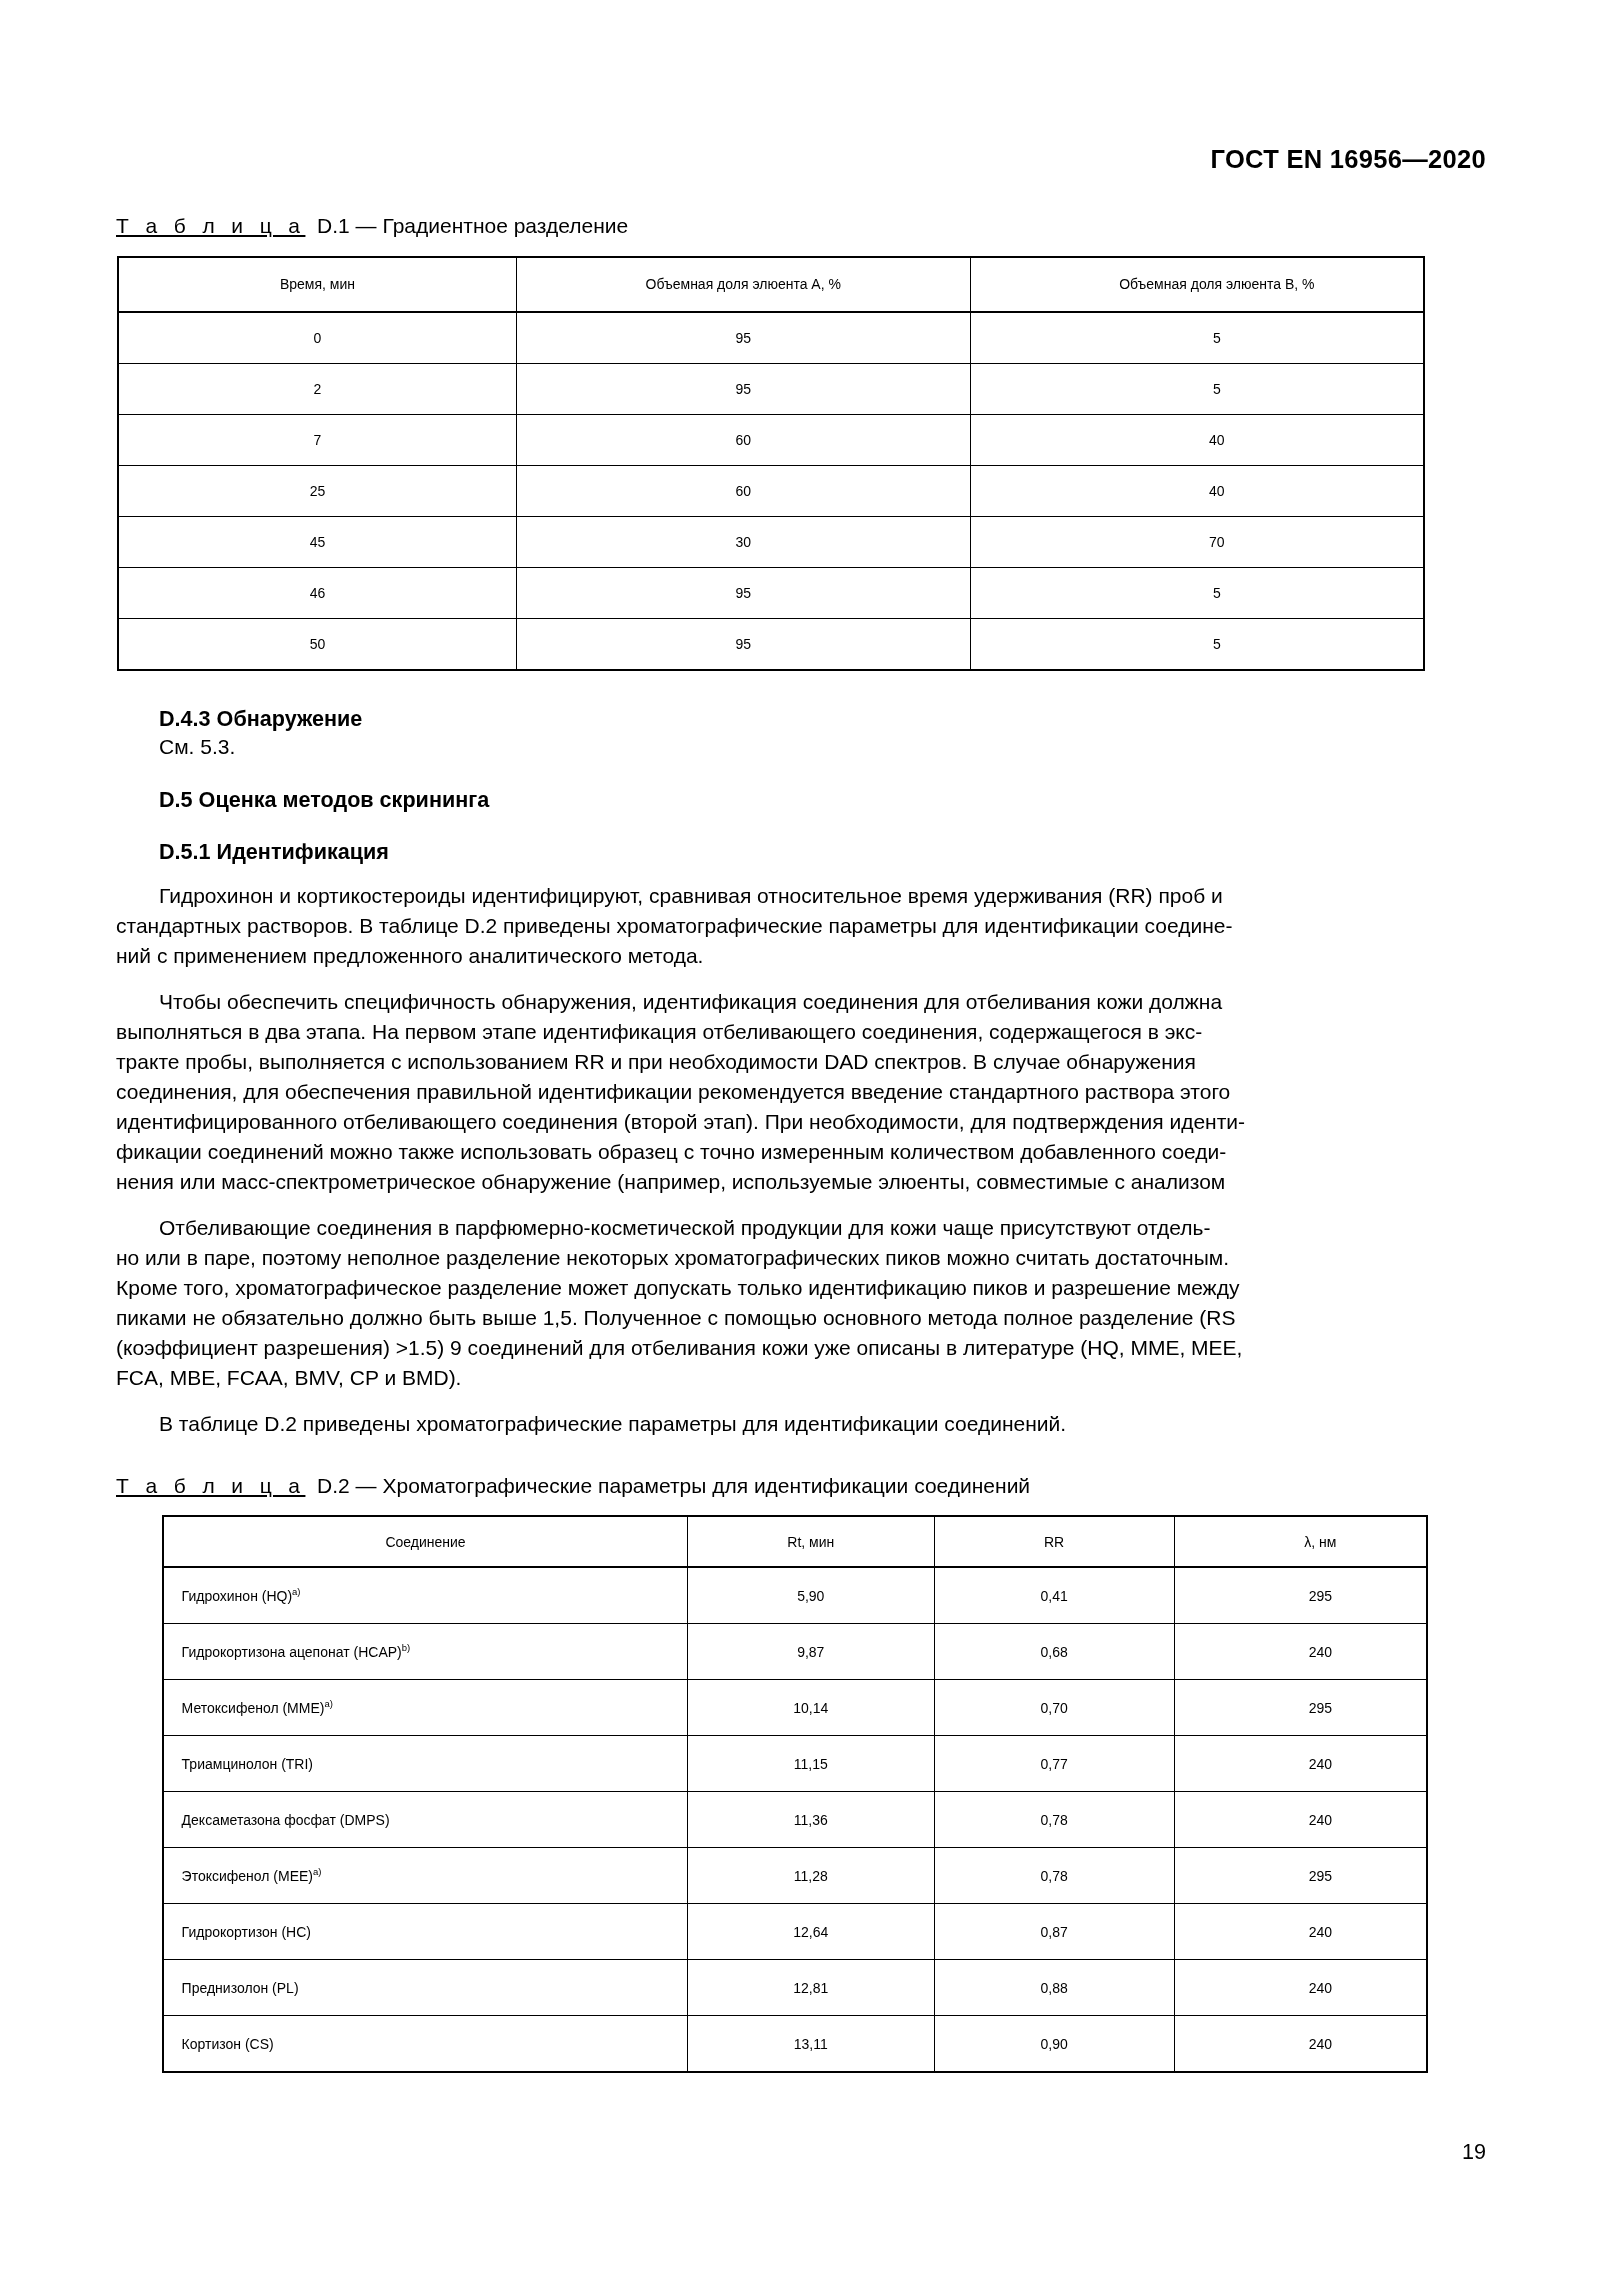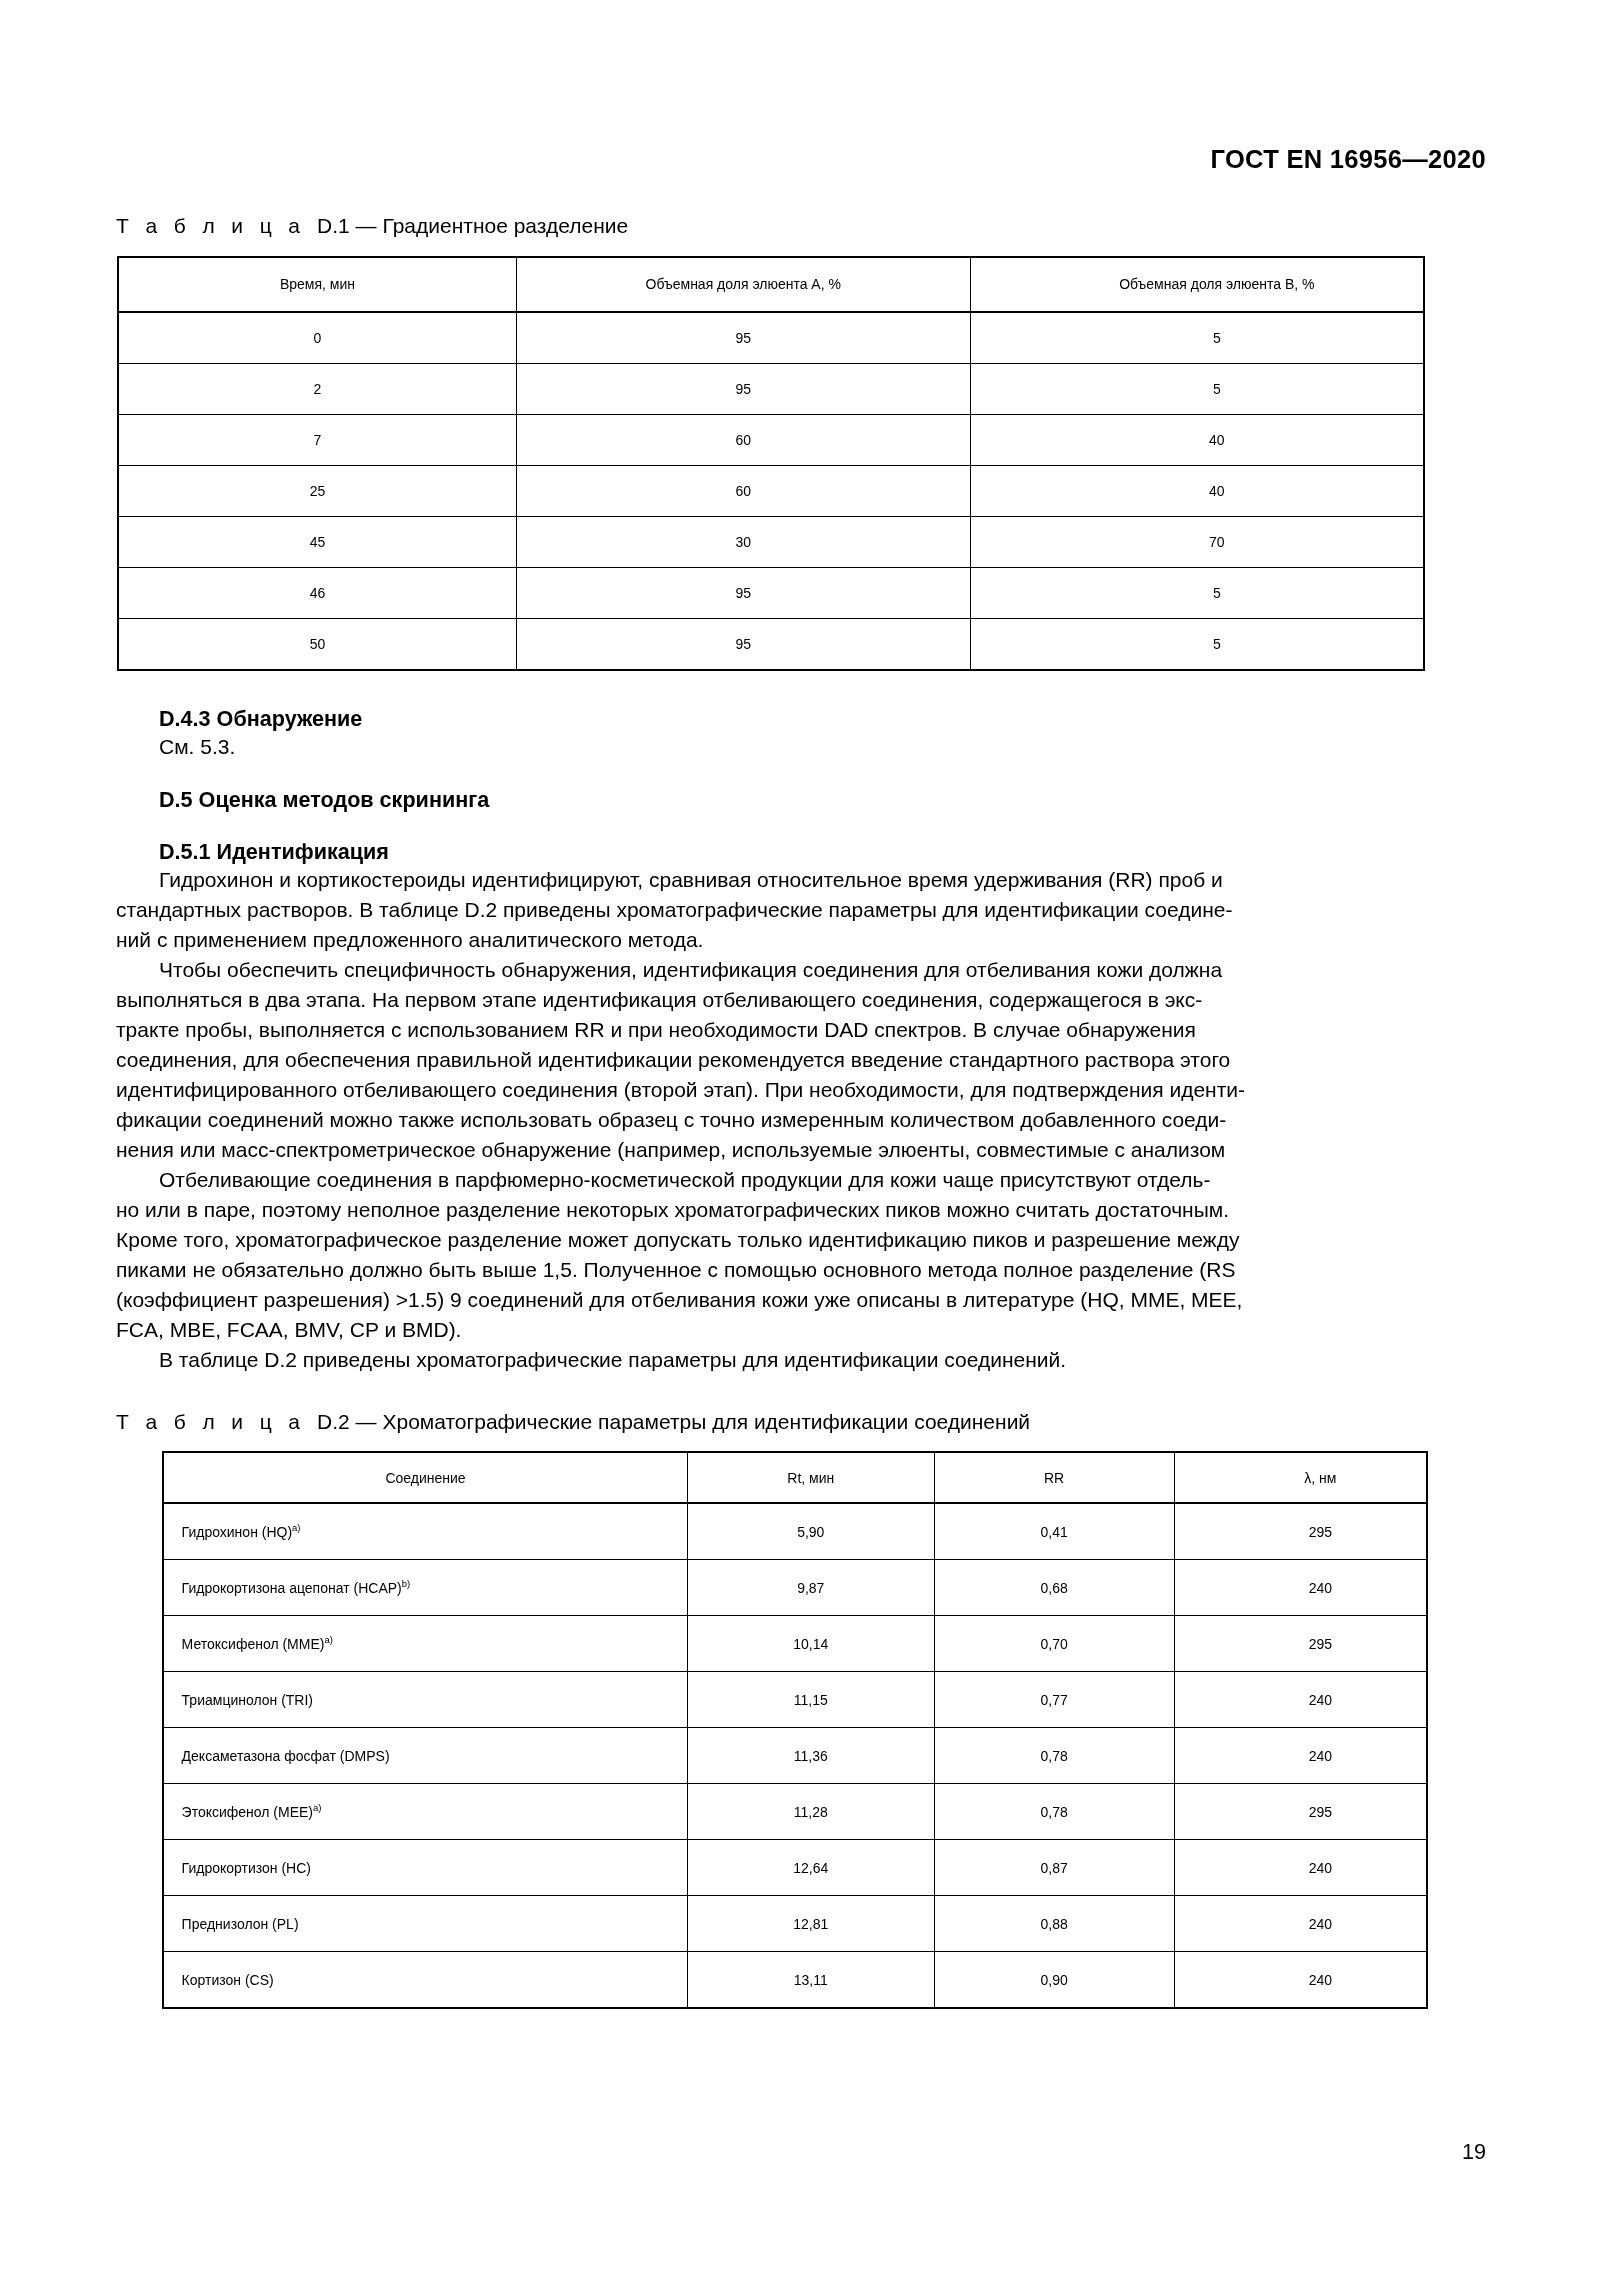--- a/index.html
+++ b/index.html
@@ -41,20 +41,21 @@
     width: 1372px;
   }
 
   .table-caption {
     font-size: 21px;
     margin: 0 0 17.6px 0;
     white-space: nowrap;
   }
   .table-caption .tcap-word {
     letter-spacing: 5.4px;
+    text-decoration: underline;
   }
   .table-caption .tcap-rest {
     letter-spacing: 0;
   }
 
   
   table.doc-table {
     border-collapse: collapse;
     font-size: 14px;
     table-layout: fixed;
@@ -125,20 +126,21 @@
   }
   .body-line {
     font-size: 21px;
     margin: 0;
     line-height: 30px;
     text-align: justify;
     white-space: nowrap;
   }
   .body-line.indent {
     padding-left: 43px;
+    margin-top: 16px;
   }
   .plain {
     font-size: 21px;
     margin: 0;
     line-height: 30px;
     padding-left: 43px;
   }
   .gap-md  { height: 25.5px; }
   .gap-lg  { height: 35px; }
 

